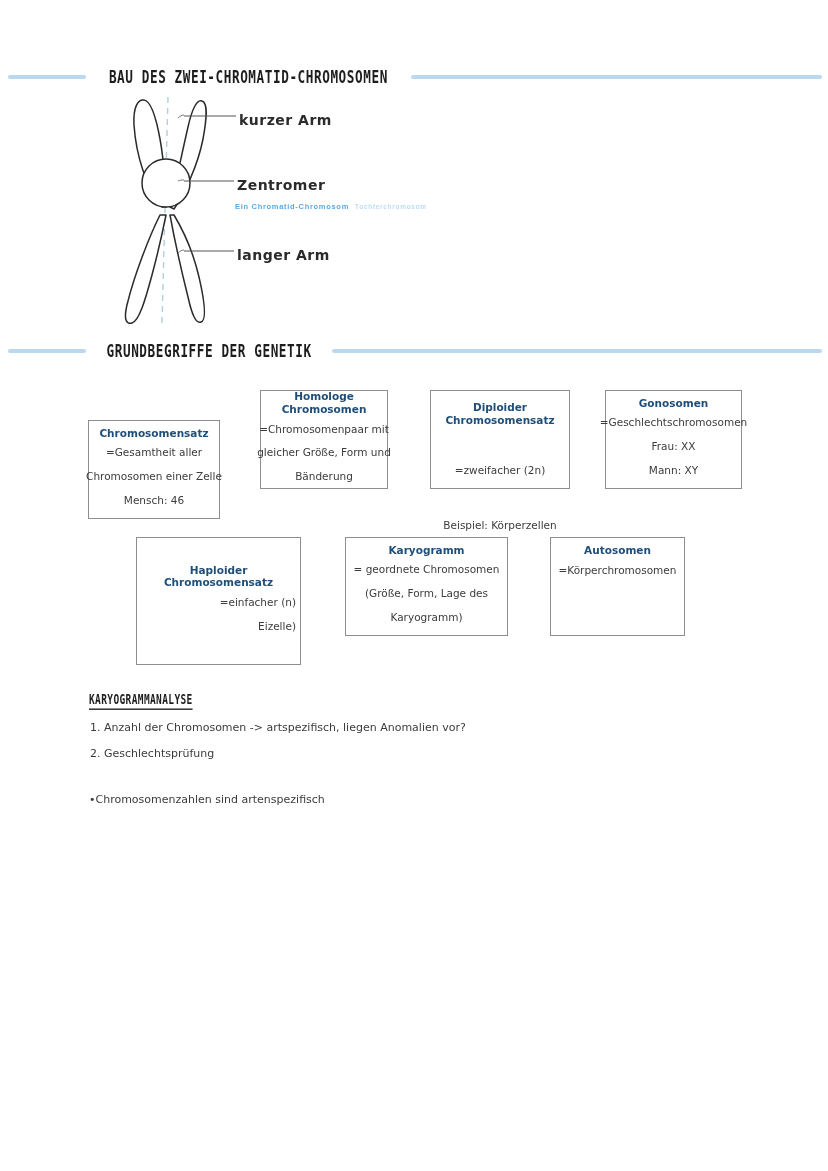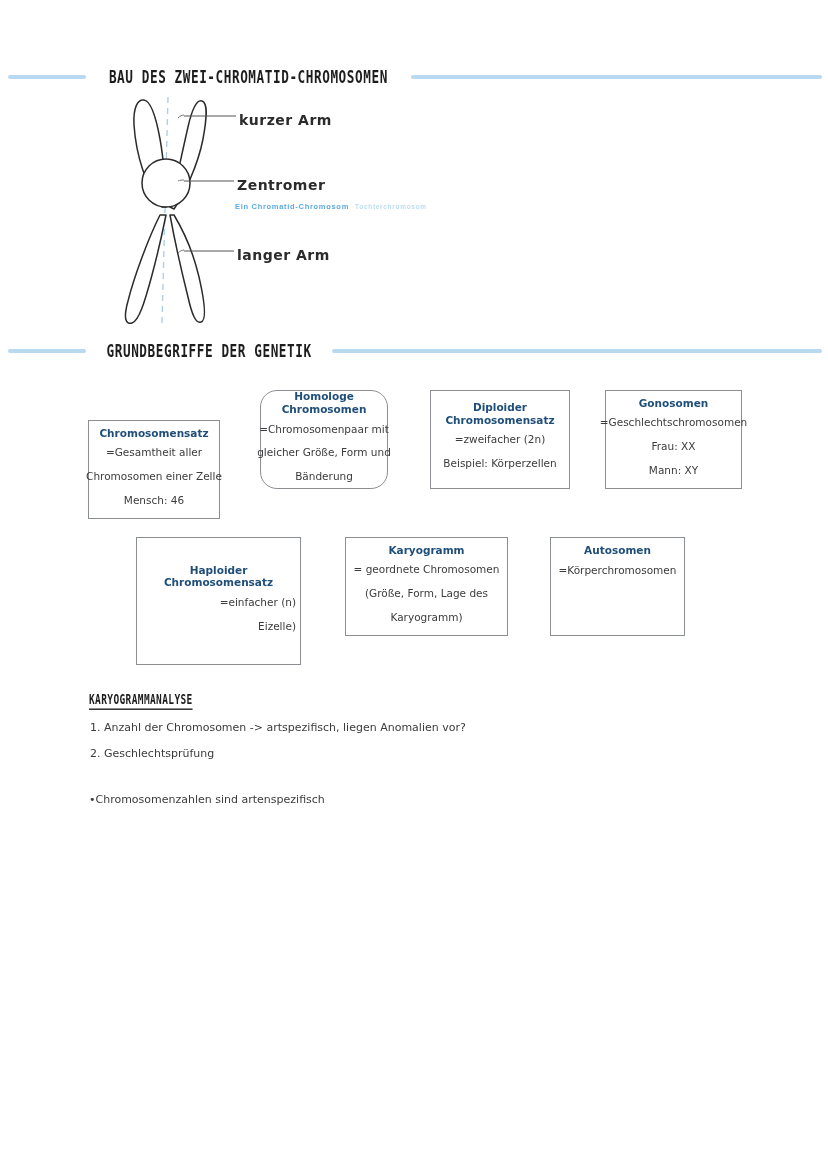--- a/index.html
+++ b/index.html
@@ -192,28 +192,28 @@
   <div class="rule rule-right"></div>
 </div>
 
 <div class="box" style="left:88px; top:390px; width:132px; height:99px;margin-top:30px;">
   <div class="box-title">Chromosomensatz</div>
   <div class="box-line">=Gesamtheit aller</div>
   <div class="box-line">Chromosomen einer Zelle</div>
   <div class="box-line">Mensch: 46</div>
 </div>
 
-<div class="box" style="left:260px; top:390px; width:128px; height:99px;border-radius:17px;">
+<div class="box" style="left:260px; top:390px; width:128px; height:99px;">
   <div class="box-title">Homologe Chromosomen</div>
   <div class="box-line">=Chromosomenpaar mit</div>
   <div class="box-line">gleicher Größe, Form und</div>
   <div class="box-line">Bänderung</div>
 </div>
 
-<div class="box" style="left:430px; top:390px; width:140px; height:99px; justify-content:flex-start; padding-top:10px;">
+<div class="box" style="left:430px; top:390px; width:140px; height:99px; justify-content:flex-start; padding-top:10px;gap:31px;">
   <div class="box-title">Diploider Chromosomensatz</div>
   <div class="box-line">=zweifacher (2n)</div>
   <div class="box-line">Beispiel: Körperzellen</div>
 </div>
 
 <div class="box" style="left:605px; top:390px; width:137px; height:99px;">
   <div class="box-title">Gonosomen</div>
   <div class="box-line">=Geschlechtschromosomen</div>
   <div class="box-line">Frau: XX</div>
   <div class="box-line">Mann: XY</div>

